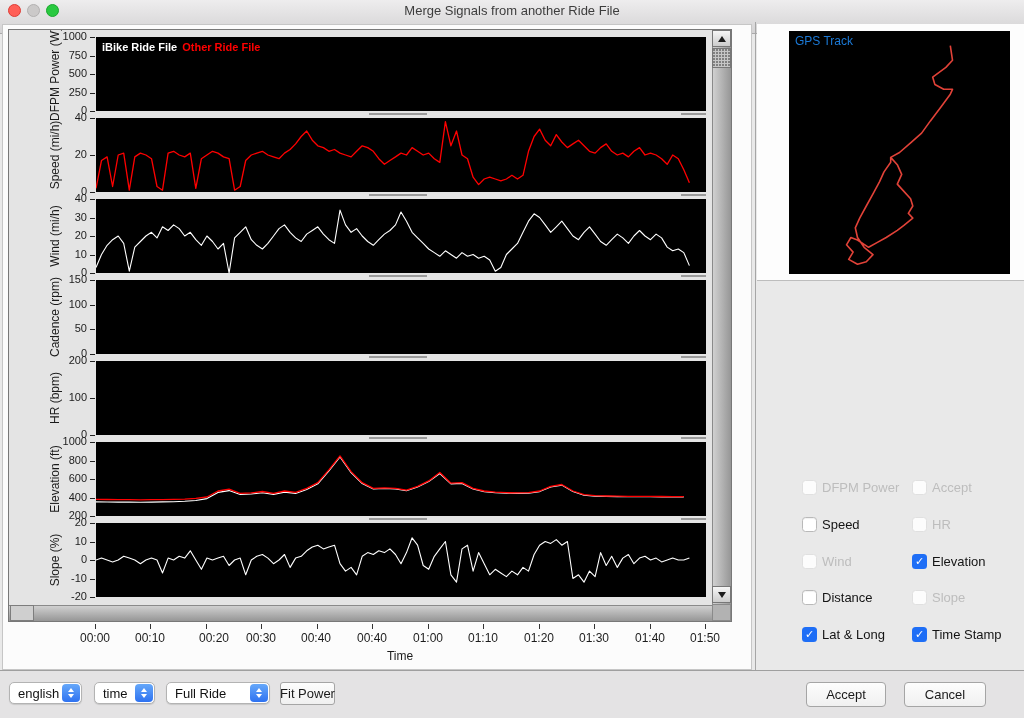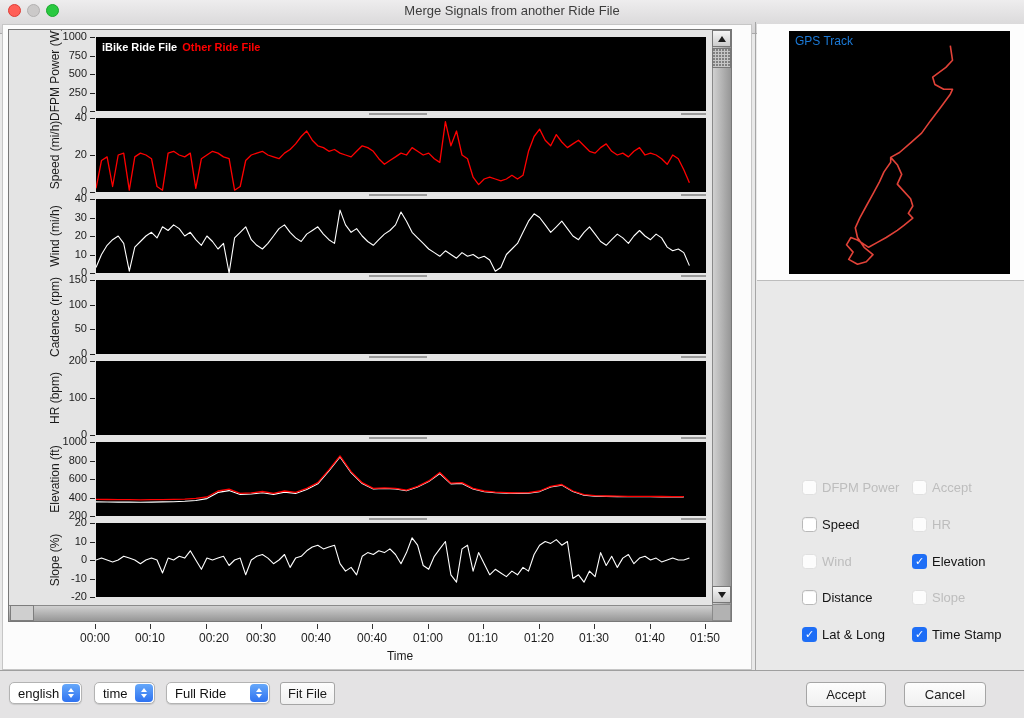--- a/index.html
+++ b/index.html
@@ -253,21 +253,21 @@
         <span class="tri-down"></span>
     </span>
   </div>
   <div class="popup" style="left:166px;width:104px">
     <span class="val">Full Ride</span>
     <span class="stepper">
       <span class="tri-up"></span>
         <span class="tri-down"></span>
     </span>
   </div>
-  <div class="btn square" style="left:280px;top:682px;width:55px;height:23px">Fit File</div>
+  <div class="btn square" style="left:280px;top:682px;width:55px;height:23px">Fit Power</div>
 
   <div class="gps-card">
     <div class="gps-box" style="left:32px;top:7px;width:221px;height:243px">
       <svg id="gps-svg" width="221" height="243">
           <polyline points="161.3,14.6 163.5,29.2 156.9,36.4 143.7,46.2 145.9,53.5 154.7,58.3 163.5,58.3 161.3,63.2 152.5,75.3 141.4,89.9 132.6,102.1 121.6,111.8 110.5,121.5 101.7,126.4 108.3,133.7 112.7,143.4 108.3,153.1 114.9,160.4 121.6,167.7 123.8,175.0 119.3,182.3 123.8,187.1 114.9,194.4 108.3,199.3 97.2,206.5 88.4,211.4 79.6,216.3 68.5,209.0 61.9,206.5 57.5,213.8 64.1,221.1 59.7,228.4 68.5,233.3 77.3,230.8 84.0,223.6 75.1,216.3 68.5,206.5 66.3,196.8 70.7,187.1 77.3,175.0 84.0,162.8 90.6,150.7 95.0,140.9 101.7,131.2 101.7,126.4" fill="none" stroke="#e14238" stroke-width="1.6" stroke-linejoin="round"></polyline>
         </svg>
       <div class="gps-title">GPS Track</div>
     </div>
   </div>
 

